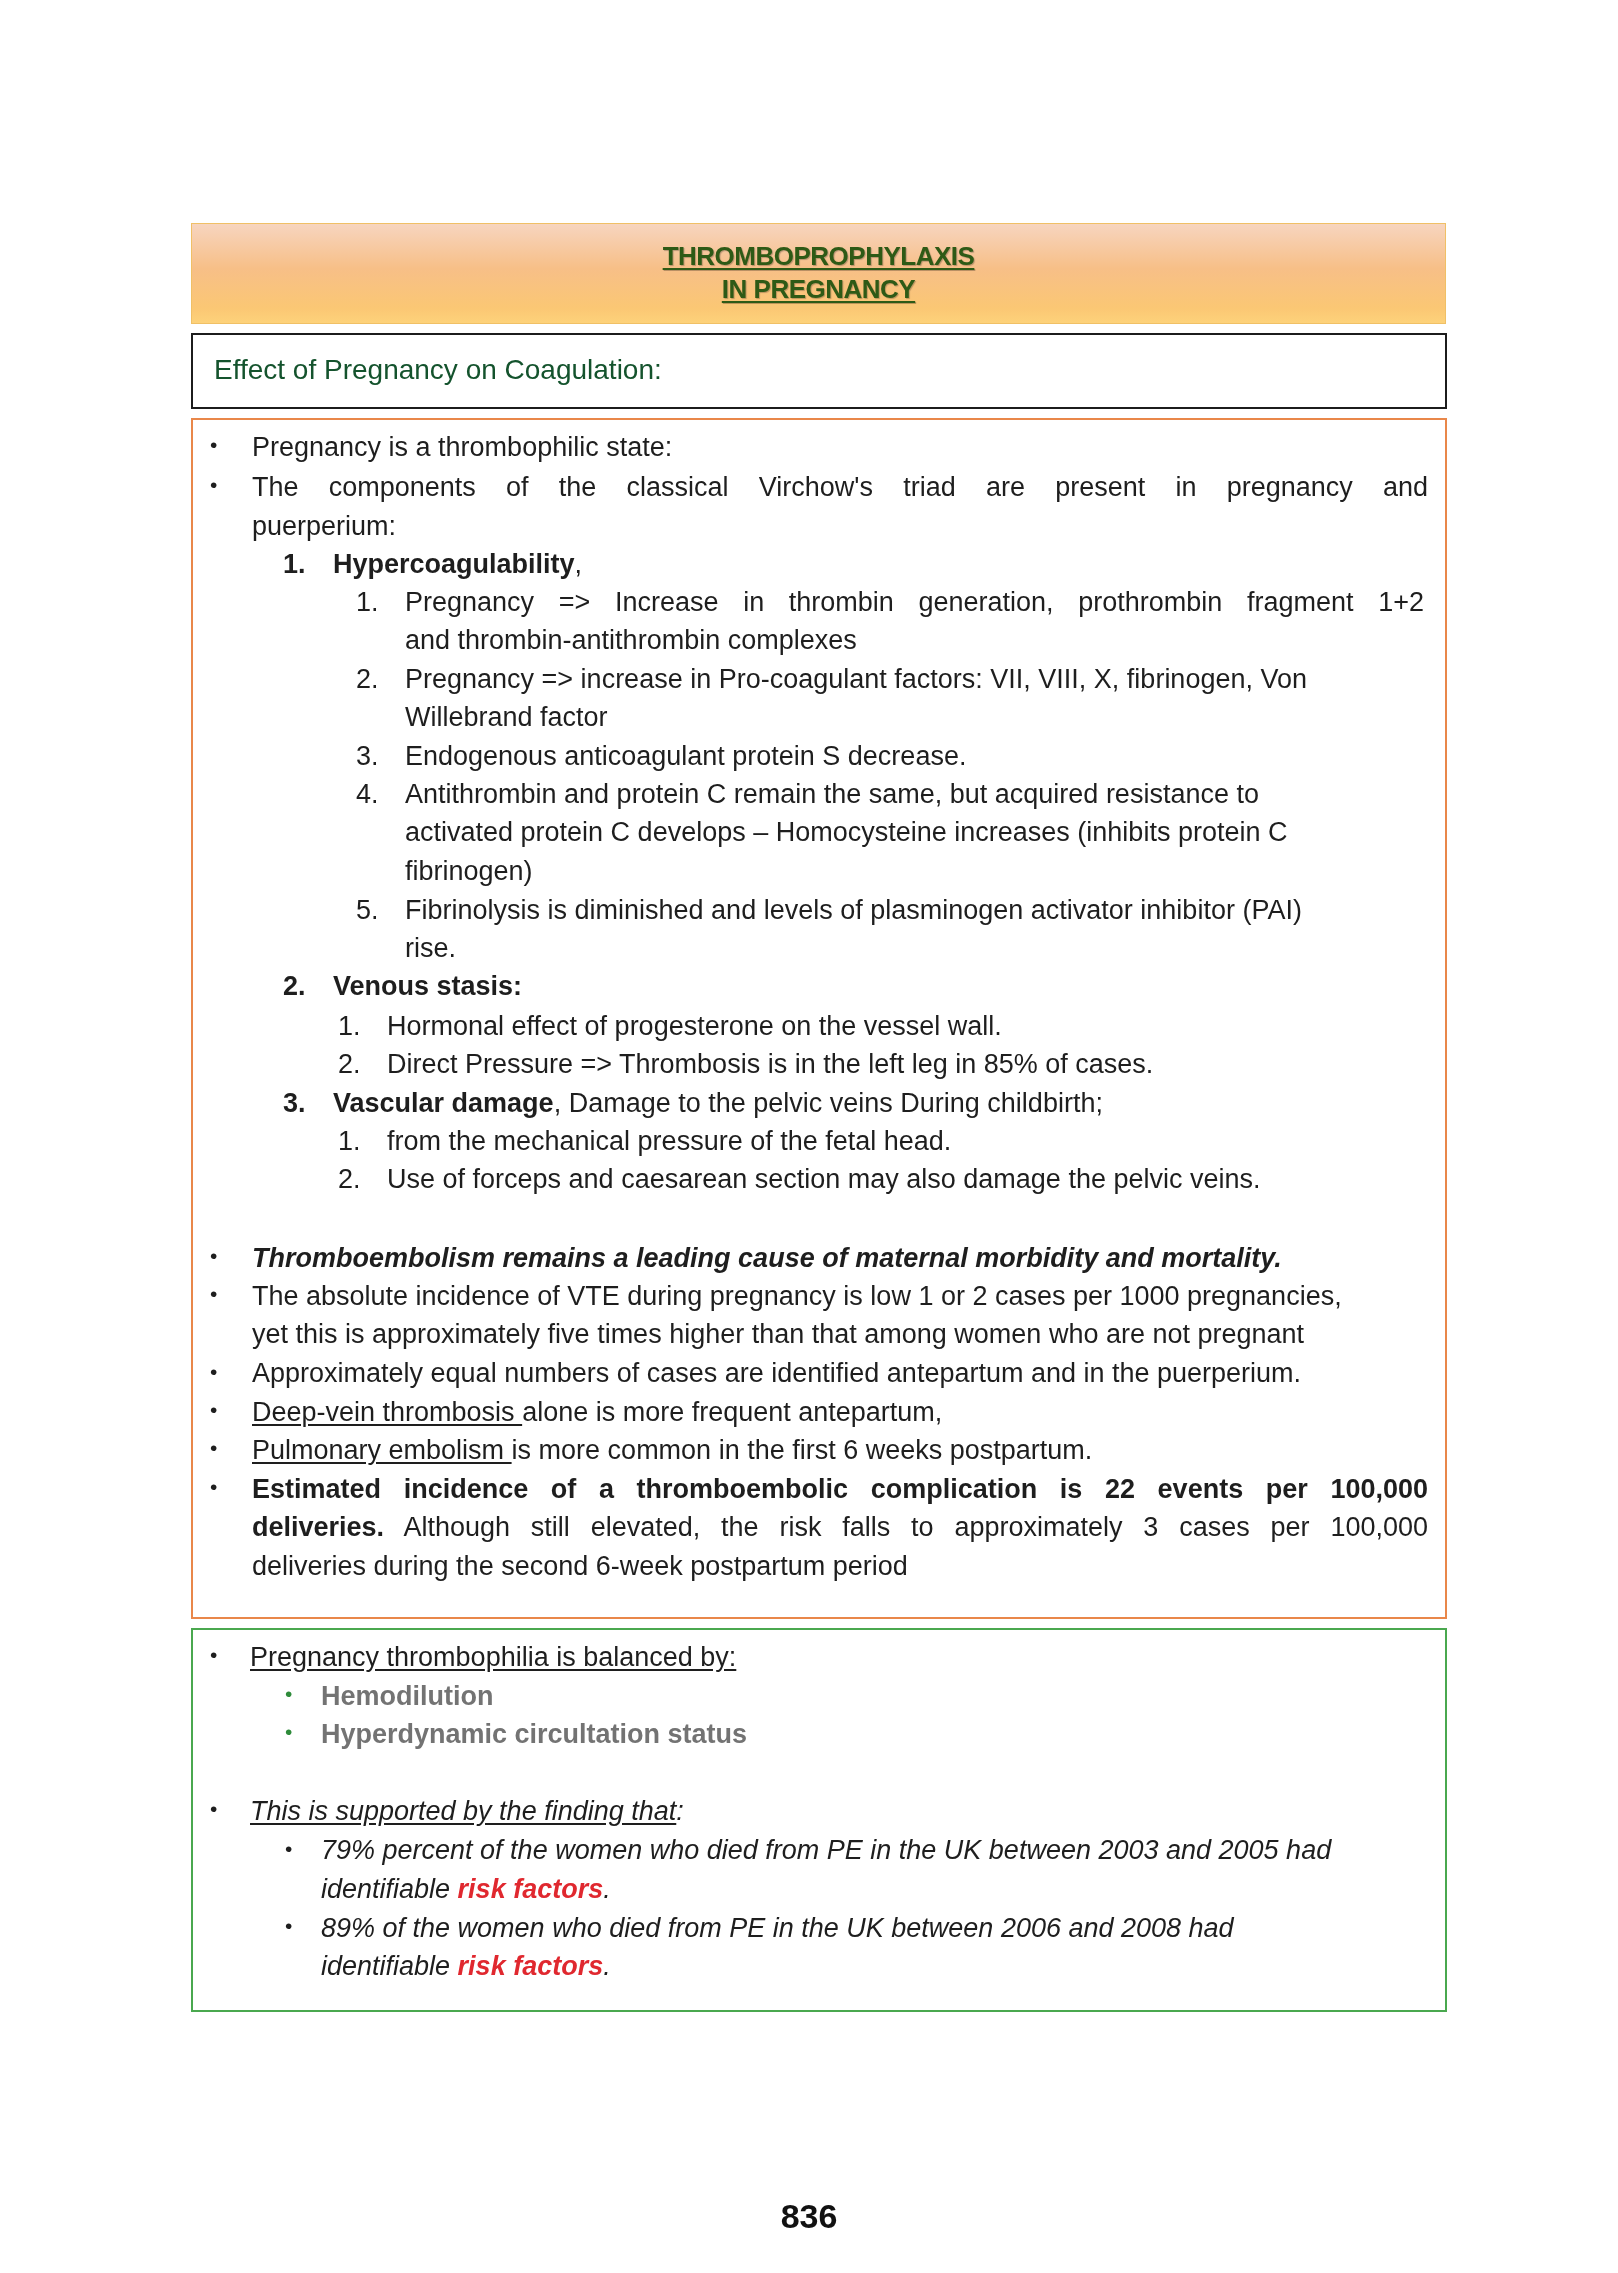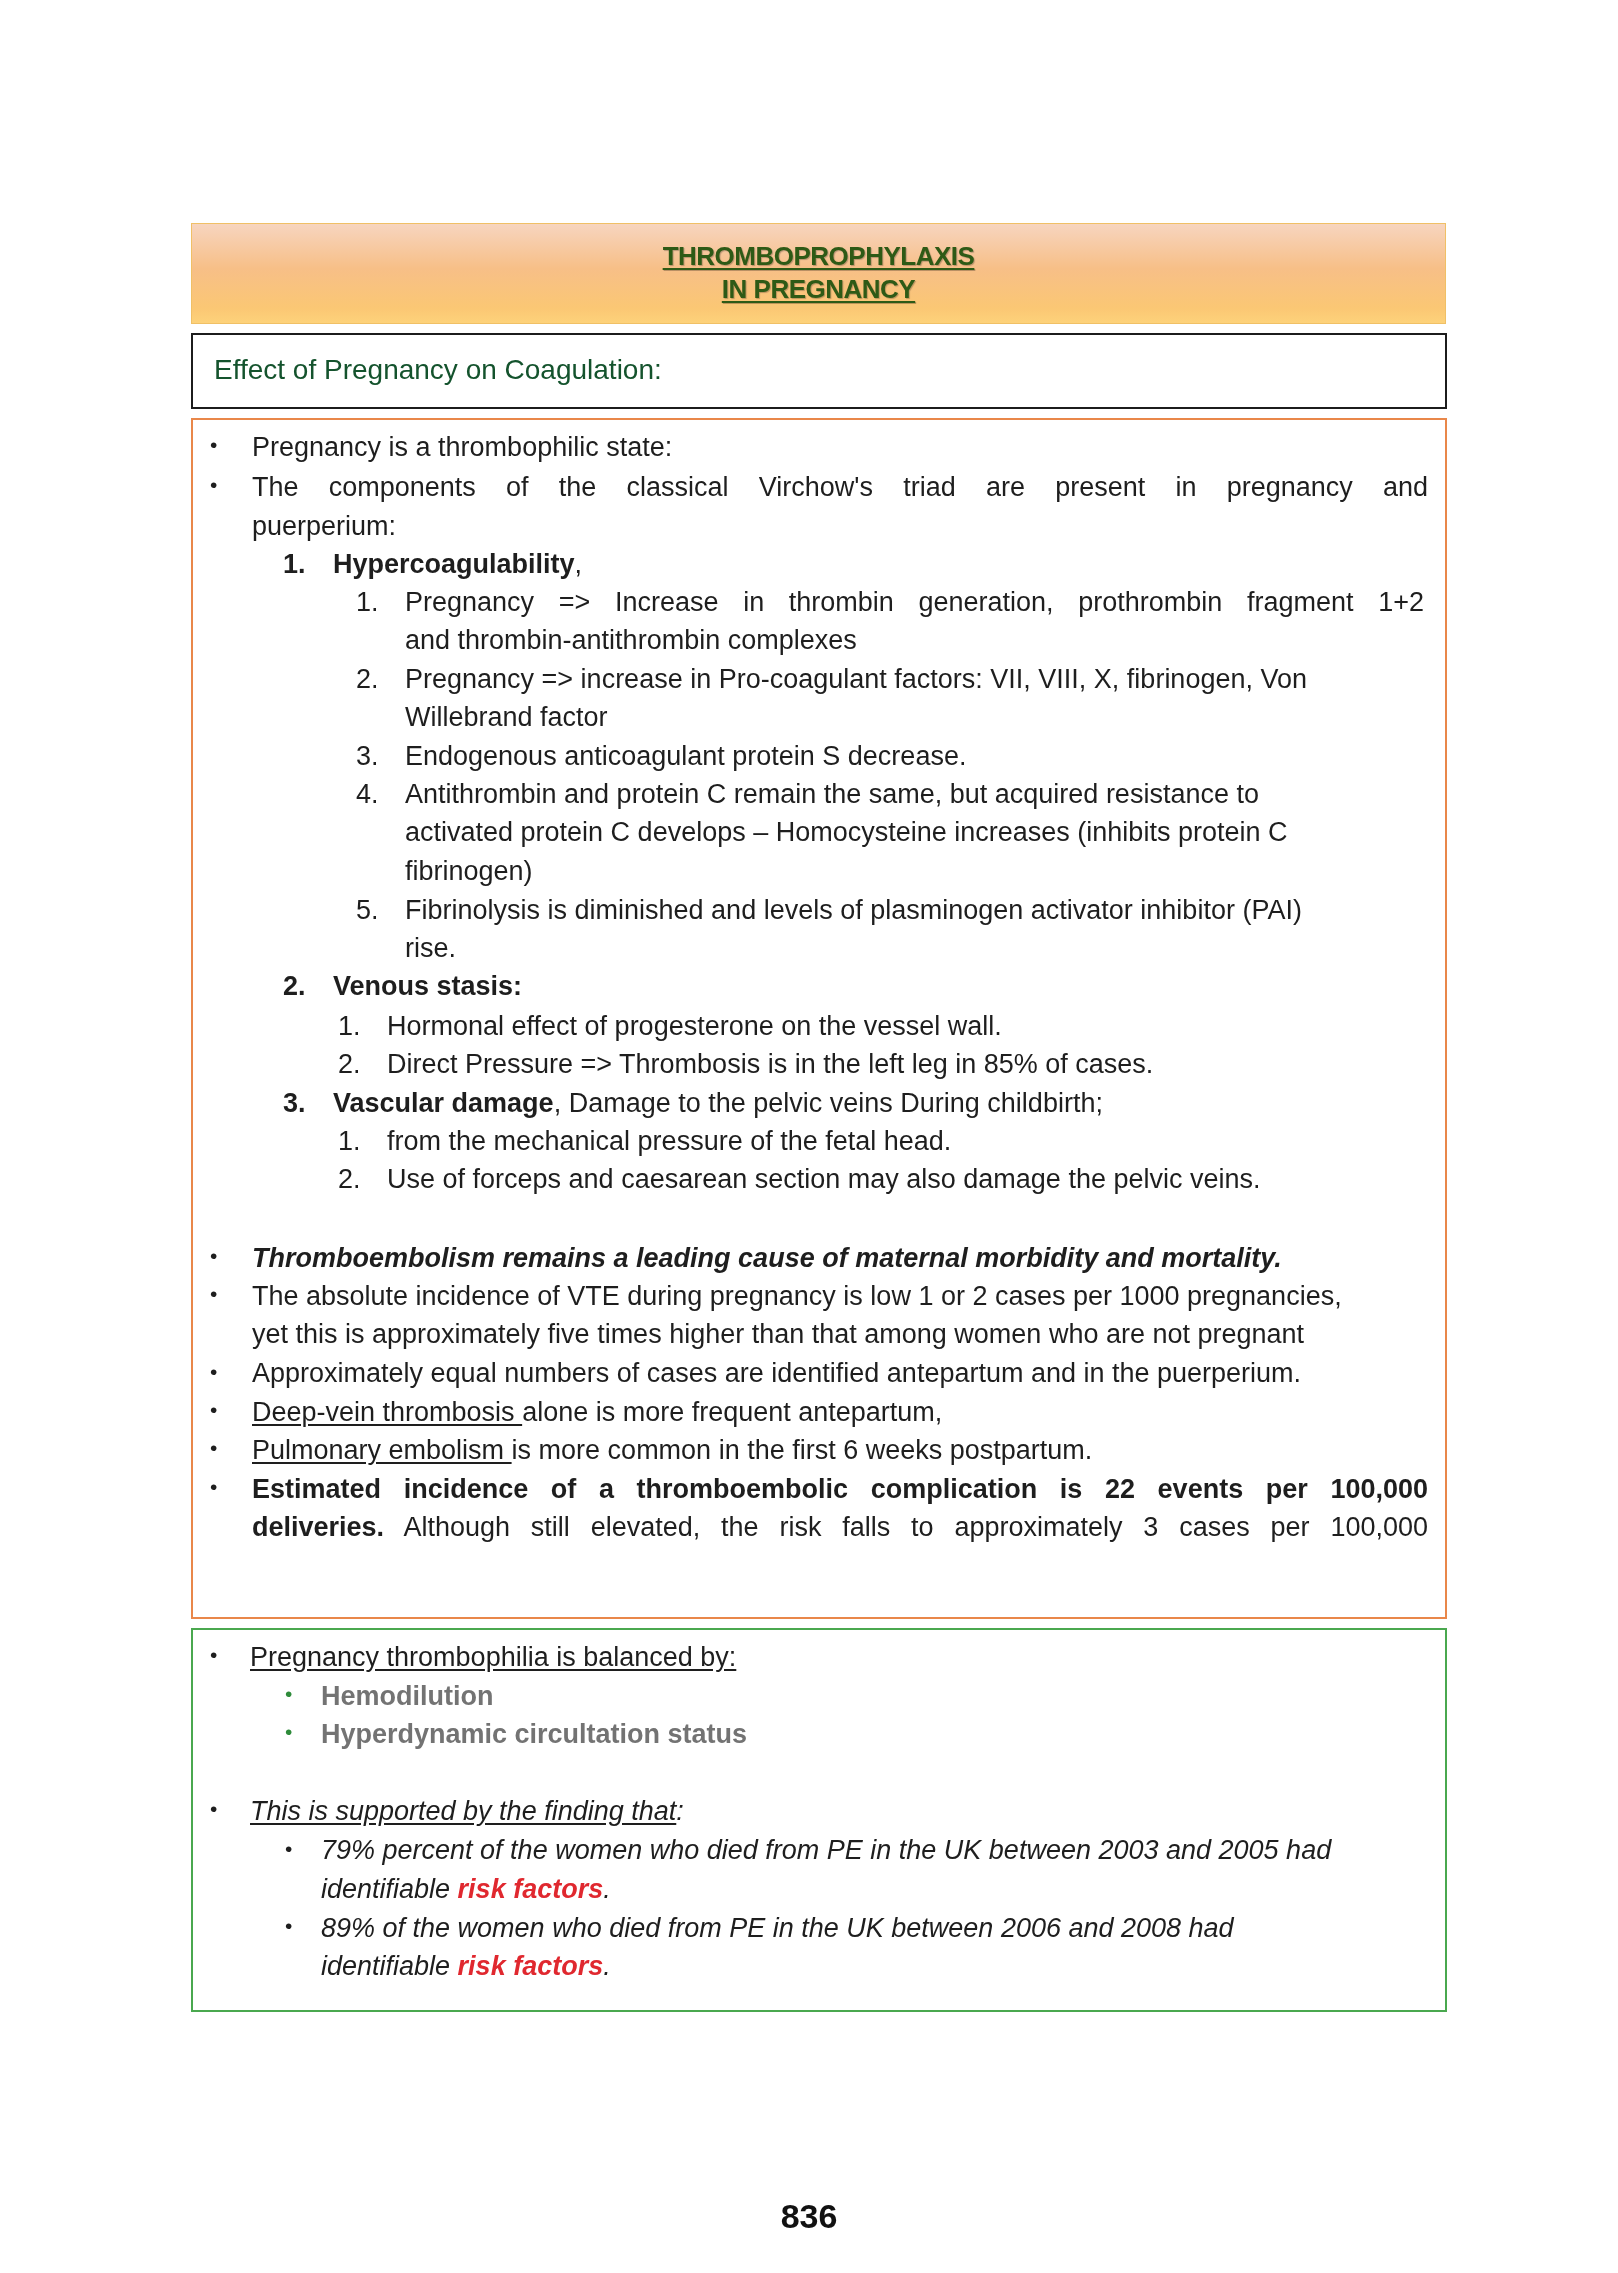--- a/index.html
+++ b/index.html
@@ -145,20 +145,21 @@
 
   <span class="bullet" style="left:210px; top:1391px;">•</span>
   <span class="line" style="left:252px; top:1393px;"><span class="u">Deep-vein thrombosis </span><span>alone is more frequent antepartum,</span></span>
 
   <span class="bullet" style="left:210px; top:1429px;">•</span>
   <span class="line" style="left:252px; top:1431px;"><span class="u">Pulmonary embolism </span><span>is more common in the first 6 weeks postpartum.</span></span>
 
   <span class="bullet" style="left:210px; top:1468px;">•</span>
   <span class="line b justify" style="left:252px; top:1470px; width:1176px;">Estimated incidence of a thromboembolic complication is 22 events per 100,000</span>
   <span class="line justify" style="left:252px; top:1508px; width:1176px;"><span class="b">deliveries.</span><span> Although still elevated, the risk falls to approximately 3 cases per 100,000</span></span>
+  <span class="line" style="left:252px; top:1547px;">deliveries during the second 6-week postpartum period</span>
 
   <div class="green-box"></div>
 
   <span class="bullet" style="left:210px; top:1636px;">•</span>
   <span class="line u" style="left:250px; top:1638px;">Pregnancy thrombophilia is balanced by:</span>
 
   <span class="bullet green-bullet" style="left:285px; top:1675px;">•</span>
   <span class="line green-text" style="left:321px; top:1677px;">Hemodilution</span>
 
   <span class="bullet green-bullet" style="left:285px; top:1713px;">•</span>

